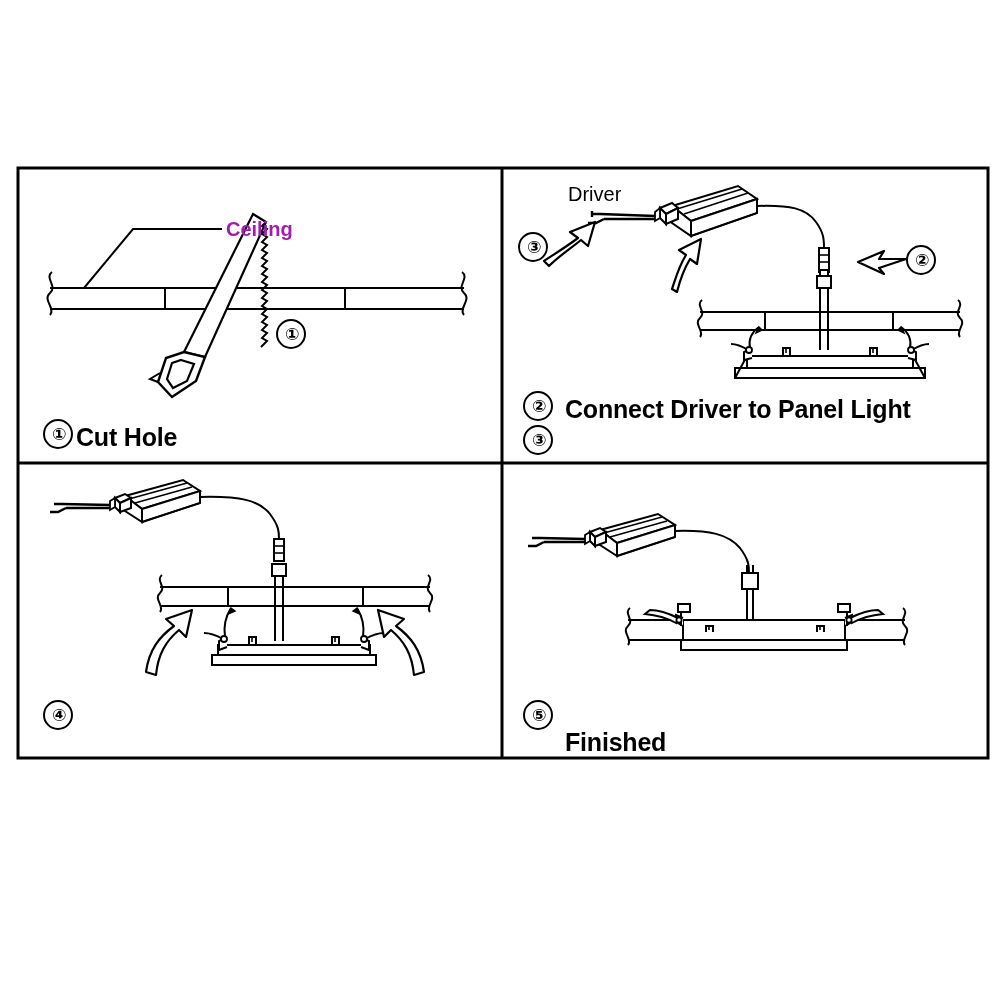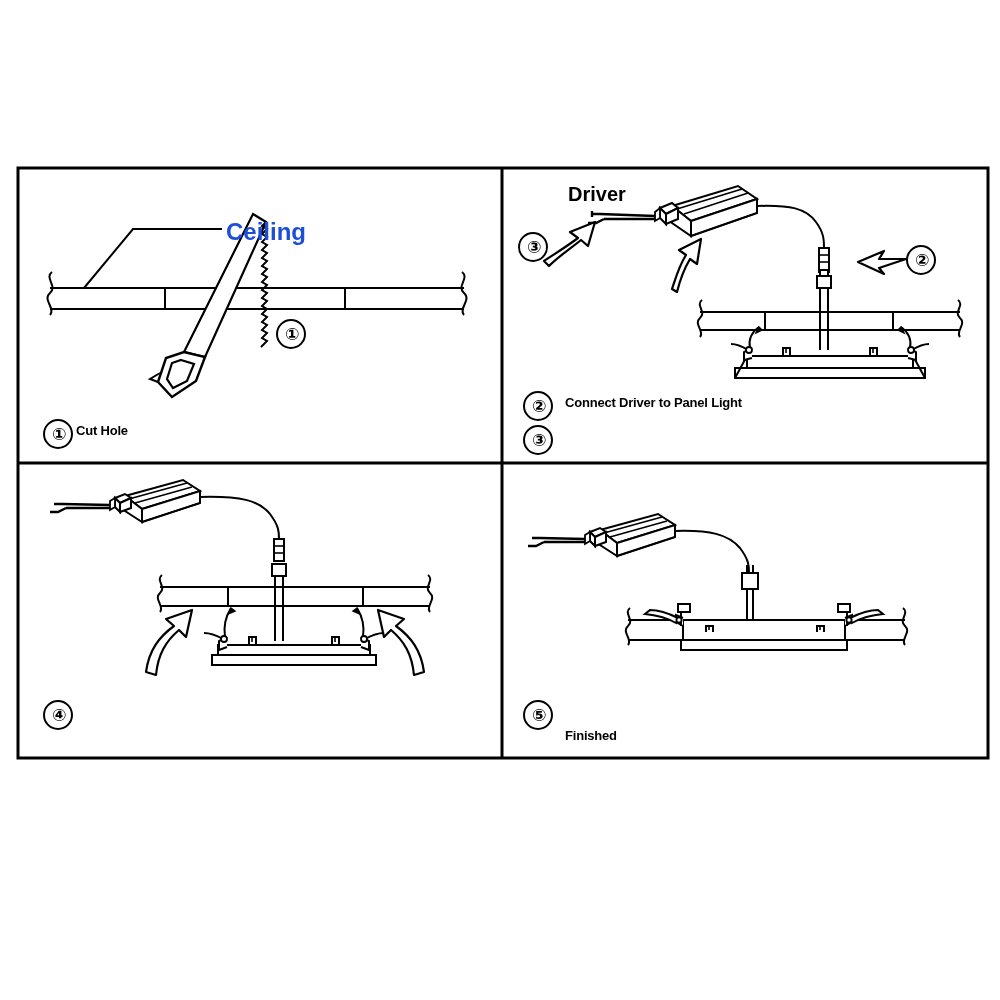--- a/index.html
+++ b/index.html
@@ -8,35 +8,35 @@
     width:1000px;height:1000px;
     background:#ffffff;
     font-family:"Liberation Sans","DejaVu Sans",sans-serif;
     overflow:hidden;
   }
   #sheet{position:relative;width:1000px;height:1000px;}
   .grid-svg{position:absolute;left:0;top:0;width:1000px;height:1000px;}
   .cap{
     position:absolute;
     font-weight:bold;
-    font-size:13px;
+    font-size:25px;
     letter-spacing:-0.2px;
     color:#000;
     white-space:nowrap;
   }
   .lbl-ceiling{
     position:absolute;
     font-weight:bold;
-    font-size:24px;
-    color:#1d4ed8;
+    font-size:20px;
+    color:#a21caf;
     white-space:nowrap;
   }
   .lbl-driver{
     position:absolute;
-    font-weight:bold;
+    font-weight:normal;
     font-size:20px;
     color:#000;
     white-space:nowrap;
     text-align:center;
   }
 </style>
 </head>
 <body>
 
 <div id="sheet">

